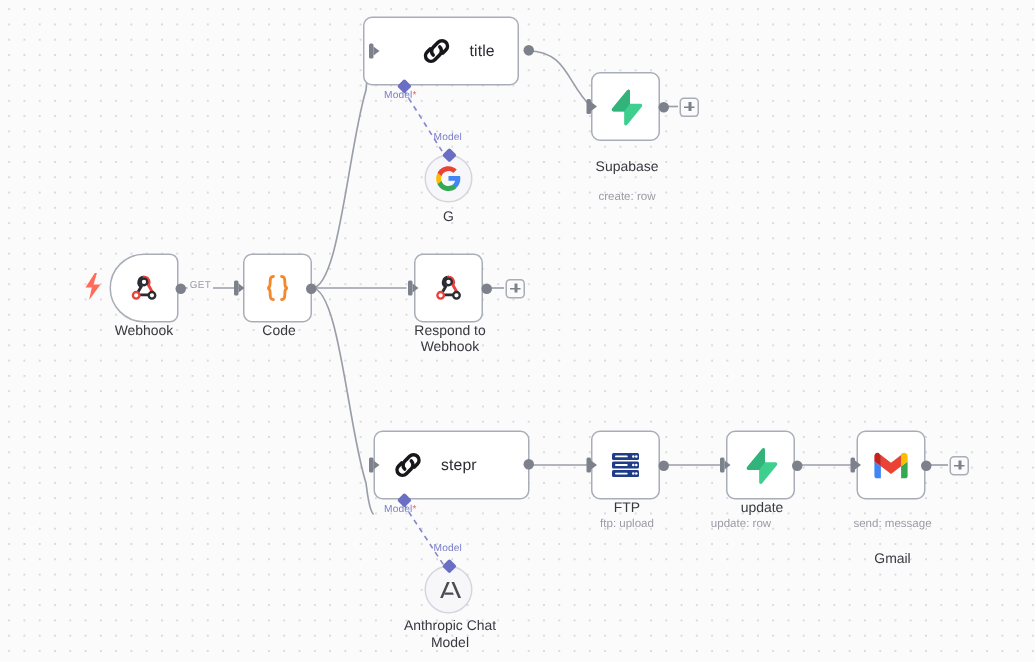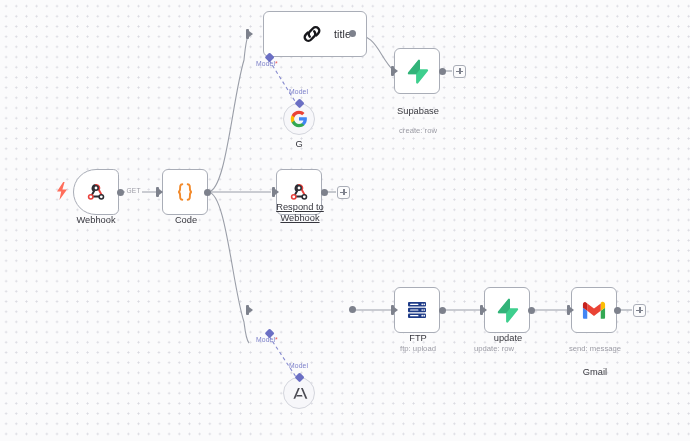--- a/index.html
+++ b/index.html
@@ -211,21 +211,21 @@
   <div class="node square" style="left:162px; top:169px;">
     <svg width="24" height="24" viewBox="0 0 24 24">
       <path d="M9.3 4.3c-2.3 0-2.2 2.4-2.2 4.3 0 1.9-.3 3.2-1.9 3.4 1.6.2 1.9 1.5 1.9 3.4 0 1.9-.1 4.3 2.2 4.3" fill="none" stroke="#f2892a" stroke-width="1.9" stroke-linecap="round"></path>
       <path d="M14.7 4.3c2.3 0 2.2 2.4 2.2 4.3 0 1.9.3 3.2 1.9 3.4-1.6.2-1.9 1.5-1.9 3.4 0 1.9.1 4.3-2.2 4.3" fill="none" stroke="#f2892a" stroke-width="1.9" stroke-linecap="round"></path>
     </svg>
   </div>
   <div class="port-out" style="left:204px; top:188.5px;"></div>
   <div class="caption" style="left:139px; top:215px; width:94px;">Code</div>
 
   <div class="port-in" style="left:246px; top:29px;"></div>
-  <div class="node wide" style="left:263px; top:11px;padding-left:37px;">
+  <div class="node wide" style="left:242px; top:11px;padding-left:37px;">
     <svg width="22" height="22" viewBox="0 0 24 24">
       <g fill="none" stroke="#17171b" stroke-width="2.6" stroke-linecap="round">
         <path d="M9.6 14.9 A3.9 3.9 0 0 1 9.6 9.3 L13.2 5.7 A3.9 3.9 0 0 1 18.8 11.3 L16.6 13.5"></path>
         <path d="M14.4 9.1 A3.9 3.9 0 0 1 14.4 14.7 L10.8 18.3 A3.9 3.9 0 0 1 5.2 12.7 L7.4 10.5"></path>
       </g>
     </svg>
     <span class="node-title-text">title</span>
   </div>
   <div class="port-diamond" style="left:265.5px; top:53.5px;"></div>
   <div class="model-label" style="left:256px; top:60px;">
@@ -263,39 +263,50 @@
       <path d="M12 4.2a3.7 3.7 0 0 0-2.1 6.8l-3.2 5.6" fill="none" stroke="#2b2b32" stroke-width="2.1" stroke-linecap="round"></path>
       <path d="M12 4.2a3.7 3.7 0 0 1 3.2 5.6l3.1 5.6" fill="none" stroke="#e8413c" stroke-width="2.1" stroke-linecap="round"></path>
       <path d="M6.3 17h11.5" fill="none" stroke="#2b2b32" stroke-width="2.1" stroke-linecap="round"></path>
       <circle cx="12" cy="7.6" r="2.4" fill="#fff" stroke="#2b2b32" stroke-width="1.7"></circle>
       <circle cx="6.3" cy="17.3" r="2.4" fill="#fff" stroke="#e8413c" stroke-width="1.7"></circle>
       <circle cx="17.8" cy="17.3" r="2.4" fill="#fff" stroke="#2b2b32" stroke-width="1.7"></circle>
     </svg>
   </div>
   <div class="port-out" style="left:321px; top:188.5px;"></div>
   <div class="plus-btn" style="left:337px; top:185.5px;"></div>
-  <div class="caption" style="left:258px; top:202px; width:84px;text-decoration:underline;">Respond to
+  <div class="caption" style="left:258px; top:215px; width:84px;">Respond to
 Webhook</div>
 
   <div class="port-in" style="left:246px; top:305px;"></div>
+  <div class="node wide" style="left:249px; top:287px;">
+    <svg width="22" height="22" viewBox="0 0 24 24">
+      <g fill="none" stroke="#17171b" stroke-width="2.6" stroke-linecap="round">
+        <path d="M9.6 14.9 A3.9 3.9 0 0 1 9.6 9.3 L13.2 5.7 A3.9 3.9 0 0 1 18.8 11.3 L16.6 13.5"></path>
+        <path d="M14.4 9.1 A3.9 3.9 0 0 1 14.4 14.7 L10.8 18.3 A3.9 3.9 0 0 1 5.2 12.7 L7.4 10.5"></path>
+      </g>
+    </svg>
+    <span class="node-title-text">stepr</span>
+  </div>
   <div class="port-diamond" style="left:265.5px; top:329.5px;"></div>
   <div class="model-label" style="left:256px; top:336px;">
     <span>Model</span><span class="req">*</span>
   </div>
   <div class="port-out" style="left:349px; top:305.5px;"></div>
 
   <div class="model-label" style="left:289px; top:362px;">Model</div>
   <div class="port-diamond" style="left:295.5px; top:374px;"></div>
   <div class="subnode" style="left:283px; top:377px;">
     <svg width="17" height="17" viewBox="0 0 24 24">
       <path d="M3.4 19.4 9.9 4.2h2.5l-6.5 15.2z" fill="#4a4a52"></path>
       <path d="M8.3 14.1h7.1l.95 2.2H7.35z" fill="#4a4a52"></path>
       <path d="M14.1 4.2h2.5l6.5 15.2h-2.6z" fill="#4a4a52"></path>
     </svg>
   </div>
+  <div class="caption" style="left:252px; top:412px; width:96px;">Anthropic Chat
+Model</div>
 
   <div class="port-in" style="left:391px; top:305px;"></div>
   <div class="node square" style="left:394px; top:287px;">
     <svg width="24" height="24" viewBox="0 0 24 24">
       <rect x="3" y="4" width="18" height="4.6" rx="1" fill="#1f3c88"></rect>
       <rect x="3" y="9.7" width="18" height="4.6" rx="1" fill="#1f3c88"></rect>
       <rect x="3" y="15.4" width="18" height="4.6" rx="1" fill="#1f3c88"></rect>
       <g fill="#ffffff">
         <circle cx="17.2" cy="6.3" r="0.85"></circle>
           <circle cx="19.2" cy="6.3" r="0.85"></circle>

